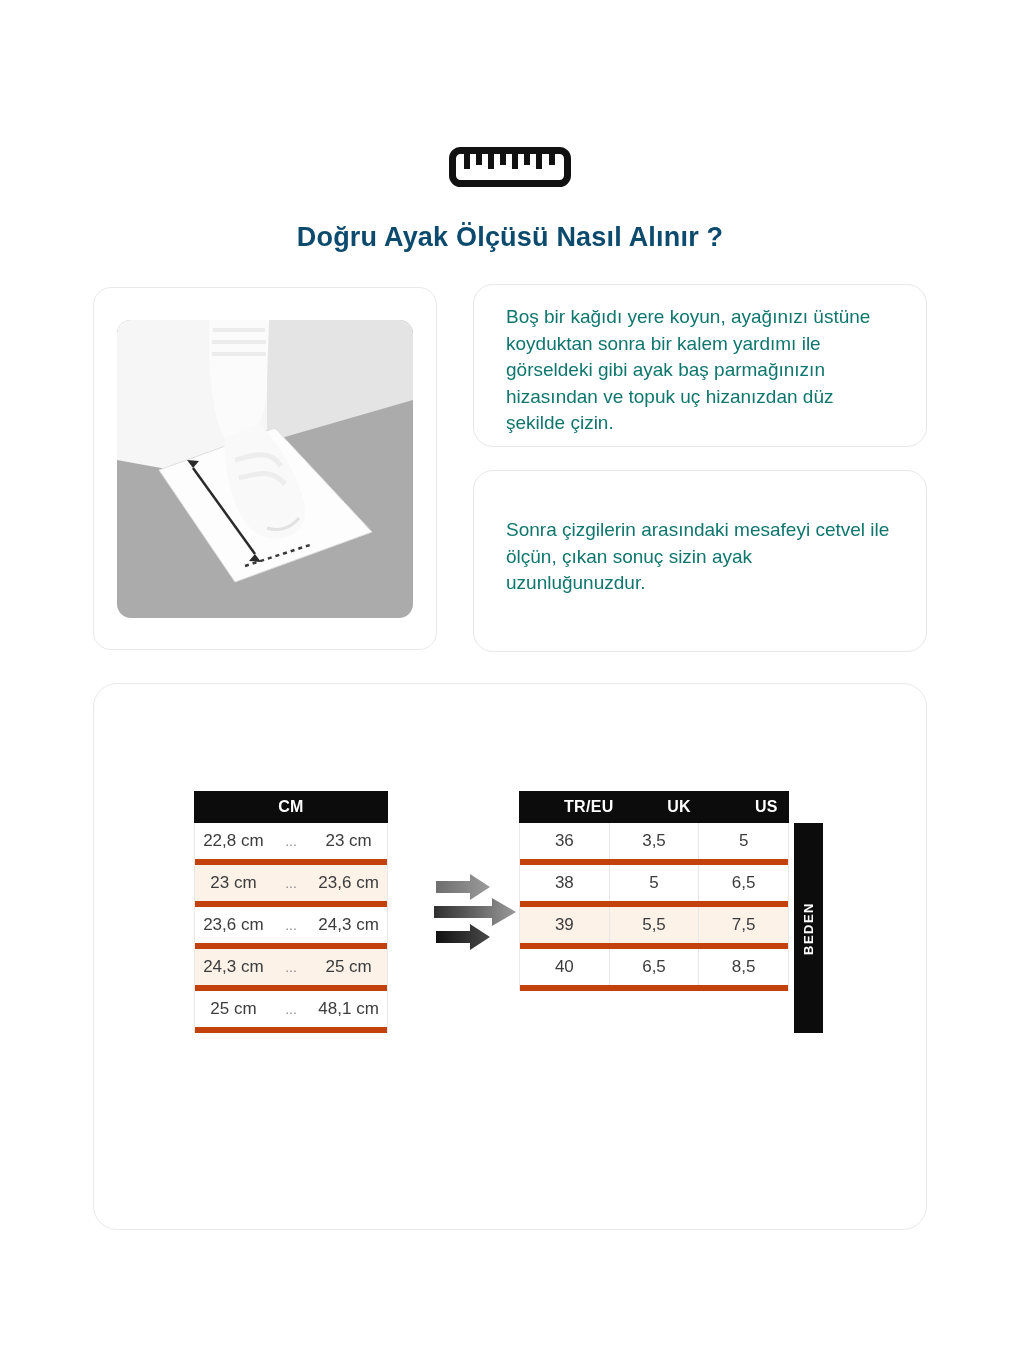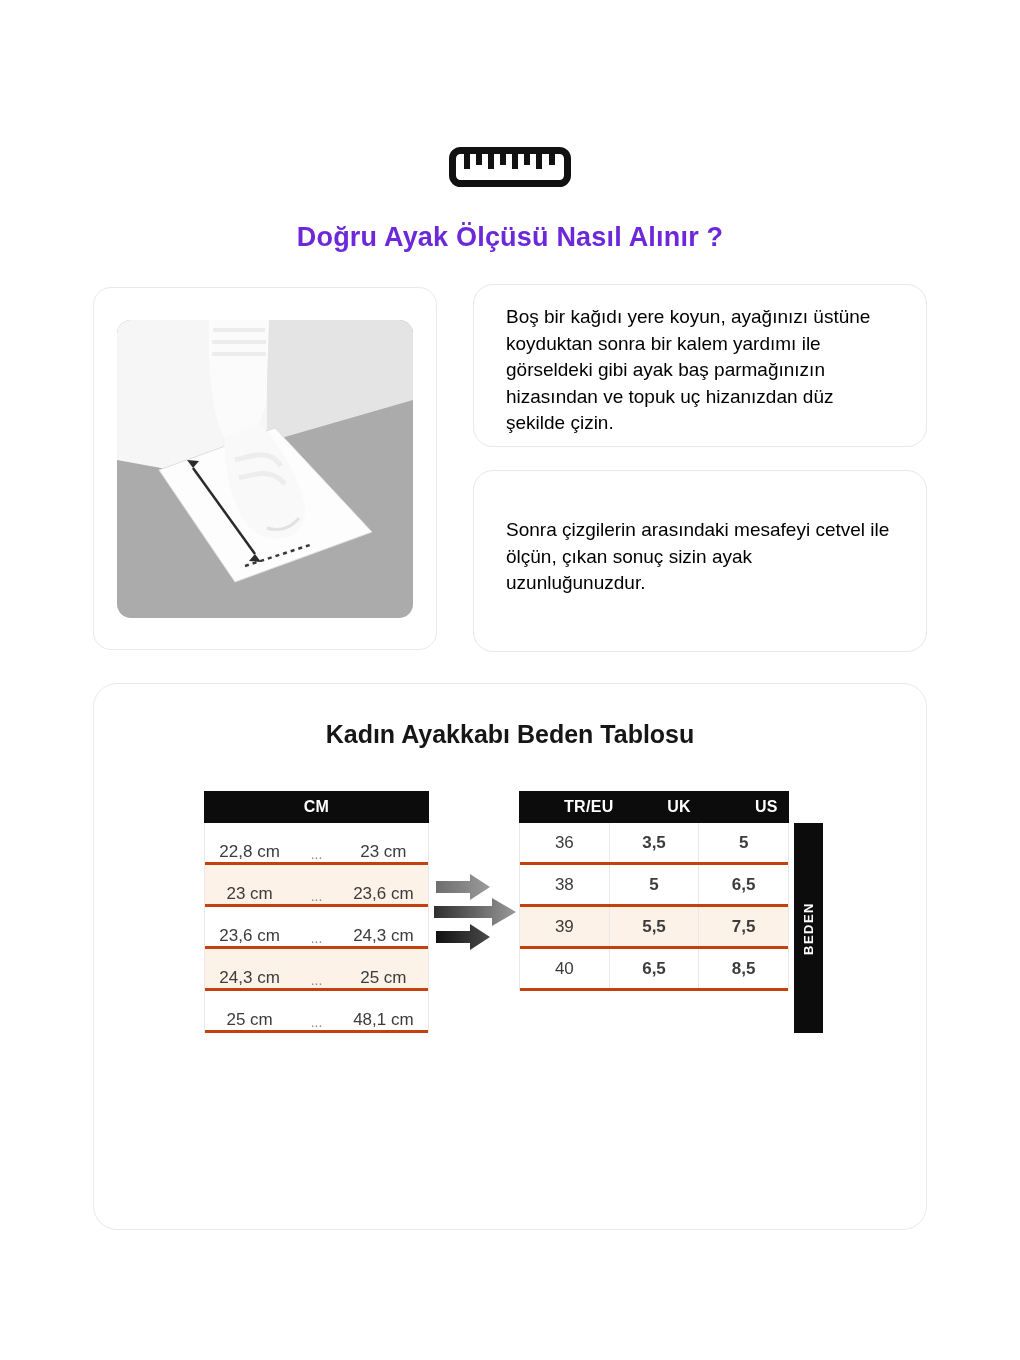--- a/index.html
+++ b/index.html
@@ -9,75 +9,75 @@
     font-family:"Liberation Sans", sans-serif; color:#222;
   }
   .center-row { position:absolute; left:0; right:0; display:flex; justify-content:center; }
 
   
   .ruler-wrap { top:146px; }
 
   
   .page-title {
     position:absolute; top:222px; left:0; right:0; text-align:center;
-    font-size:27px; font-weight:700; color:#6d28d9; letter-spacing:.2px;
+    font-size:27px; font-weight:700; color:#0c4a6e; letter-spacing:.2px;
   }
 
   
   .photo-card {
     position:absolute; left:93px; top:287px; width:344px; height:363px;
     border:1px solid #e9e9e9; border-radius:18px;
     display:flex; align-items:center; justify-content:center;
   }
   .photo-card svg { border-radius:14px; display:block; }
 
   .info-card {
     position:absolute; left:473px; width:454px;
     border:1px solid #e7e7e7; border-radius:20px;
-    color:#000000; font-size:19px; line-height:26.5px;
+    color:#0f766e; font-size:19px; line-height:26.5px;
   }
   .info-card-1 { top:284px; height:163px; padding:19px 30px 0 32px; }
   .info-card-2 { top:470px; height:182px; padding:0 30px 8px 32px; display:flex; align-items:center; }
 
   
   .table-card {
     position:absolute; left:93px; top:683px; width:834px; height:547px;
     border:1px solid #e9e9e9; border-radius:24px;
   }
   .table-title {
     position:absolute; top:36px; left:0; right:0; text-align:center;
     font-size:25px; font-weight:700; color:#161616;
   }
 
   .stable { position:absolute; top:107px; }
-  .cm-table  { left:110px; width:225px; }
+  .cm-table  { left:100px; width:194px; }
   .eu-table  { left:425px; width:270px; }
 
   .thead {
     height:32px; background:#0c0c0c; color:#ffffff;
     display:flex; align-items:center;
     font-size:16px; font-weight:700; letter-spacing:.3px;
     border:1px solid #0c0c0c;
   }
   .cm-table .thead { justify-content:center; }
   .eu-table .thead .hcell { flex:1; text-align:center; font-weight:700;margin-left:44px; }
 
   .tbody { border-left:1px solid #e8e8e8; border-right:1px solid #e8e8e8; }
   .trow {
-    height:42px; display:flex; align-items:flex-end;
-    background:#ffffff; border-bottom:3px solid #c2410c;
+    height:42px; display:flex; align-items:center;
+    background:#ffffff; border-bottom:6px solid #c2410c;
     font-size:17px; color:#3c3c3c;
   }
   .trow.alt { background:#fcf2e8; }
   .cm-table .trow span { text-align:center; }
   .cm-table .trow span:nth-child(1) { width:40%; }
   .cm-table .trow span:nth-child(2) { width:20%; color:#8a8a8a; font-size:14px; }
   .cm-table .trow span:nth-child(3) { width:40%; }
   .eu-table .trow span { flex:1; text-align:center; }
-  .eu-table .trow span + span { border-left:1px solid #e8e8e8; height:100%; display:flex; align-items:center; justify-content:center;font-weight:bold; }
+  .eu-table .trow span + span { border-left:1px solid #e8e8e8; height:100%; display:flex; align-items:center; justify-content:center; }
   .eu-table .trow span:first-child { height:100%; display:flex; align-items:center; justify-content:center; }
 
   .beden-bar {
     position:absolute; left:700px; top:139px; width:29px; height:210px;
     background:#0c0c0c; display:flex; align-items:center; justify-content:center;
   }
   .beden-bar span {
     color:#ffffff; font-size:13px; font-weight:600; letter-spacing:1.5px;
     transform:rotate(-90deg); white-space:nowrap;
   }
@@ -136,21 +136,20 @@
 </div>
 
 <div class="info-card info-card-1">
   <p>Boş bir kağıdı yere koyun, ayağınızı üstüne koyduktan sonra bir kalem yardımı ile görseldeki gibi ayak baş parmağınızın hizasından ve topuk uç hizanızdan düz şekilde çizin.</p>
 </div>
 <div class="info-card info-card-2">
   <p>Sonra çizgilerin arasındaki mesafeyi cetvel ile ölçün, çıkan sonuç sizin ayak uzunluğunuzdur.</p>
 </div>
 
 <div class="table-card">
-  <div class="table-title">Kadın Ayakkabı Beden Tablosu</div>
 
   <div class="stable cm-table">
     <div class="thead">
       <span>CM</span>
     </div>
     <div class="tbody">
         <div class="trow">
           <span>22,8 cm</span>
           <span>...</span>
           <span>23 cm</span>

